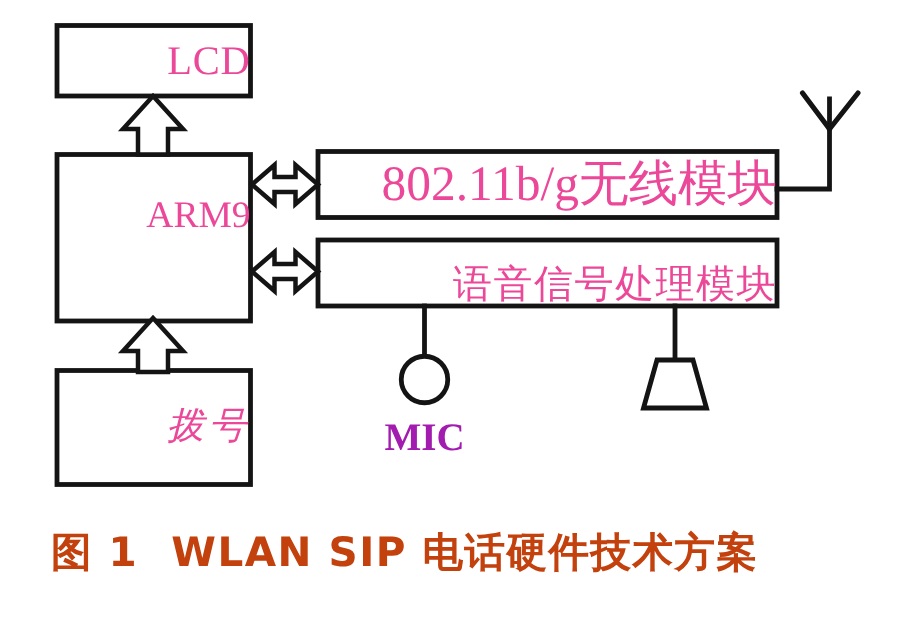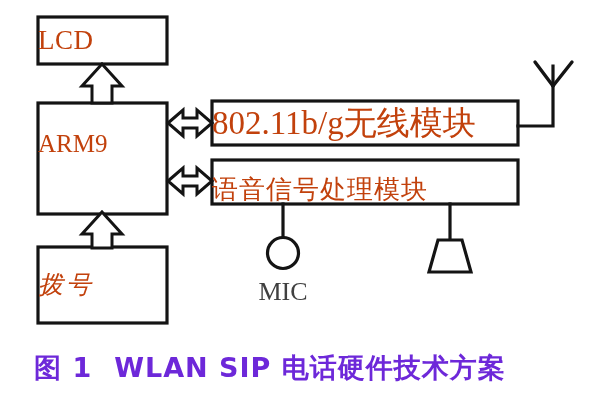--- a/index.html
+++ b/index.html
@@ -62,56 +62,57 @@
   .speaker-shape {
     fill: #ffffff;
     stroke: #141414;
     stroke-width: 3.2;
     stroke-linejoin: miter;
   }
   .box-label {
     position: absolute;
     display: flex;
     flex-direction: column;
-    align-items: flex-start;
+    align-items: flex-end;
     justify-content: center;
     text-align: center;
     font-family: "Liberation Serif", "DejaVu Serif", serif;
-    color: #c2410c;
+    color: #ec4899;
     line-height: 1.06;
     white-space: nowrap;
     pointer-events: none;
   }
   .dev-label {
     position: absolute;
     text-align: center;
     font-family: "Liberation Serif", "DejaVu Serif", serif;
-    color: #404040;
+    color: #a21caf;
     white-space: nowrap;
+    font-weight: bold;
   }
   #lcd-label   { left: 38px;  top: 17px;  width: 129px; height: 47px;  font-size: 27px; letter-spacing: 0.5px; }
   #cpu-label   { left: 38px;  top: 103px; width: 129px; height: 83px; font-size: 25px; }
   #cpu-label .ln2 { font-size: 25px; letter-spacing: 1px; }
   #keypad-label{ left: 38px;  top: 247px; width: 129px; height: 76px;  font-size: 25px; font-style: italic; }
   #keypad-label .ln1,
   #keypad-label .ln2 { letter-spacing: 3px; }
   #wifi-label  { left: 212px; top: 101px; width: 306px; height: 44px;  font-size: 33px; }
   #voice-label { left: 212px; top: 160px; width: 306px; height: 60px;  font-size: 26px; letter-spacing: 1px; }
   #mic-text    { left: 232px; top: 277px; width: 102px; font-size: 26px; }
   #speaker-text{ left: 380px; top: 277px; width: 142px; font-size: 26px; }
   #figure-caption {
     position: absolute;
     left: 34px;
     top: 350px;
     width: 560px;
     font-family: "DejaVu Sans", "Liberation Sans", sans-serif;
     font-weight: bold;
     font-size: 27px;
     letter-spacing: 1px;
-    color: #6d28d9;
+    color: #c2410c;
     white-space: nowrap;
   }
   #figure-caption .cap-gap { display: inline-block; width: 22px; }
 </style>
 </head>
 <body>
 
 <div id="diagram-root">
 
   <svg id="block-diagram" viewBox="0 0 607 413" xmlns="http://www.w3.org/2000/svg">

